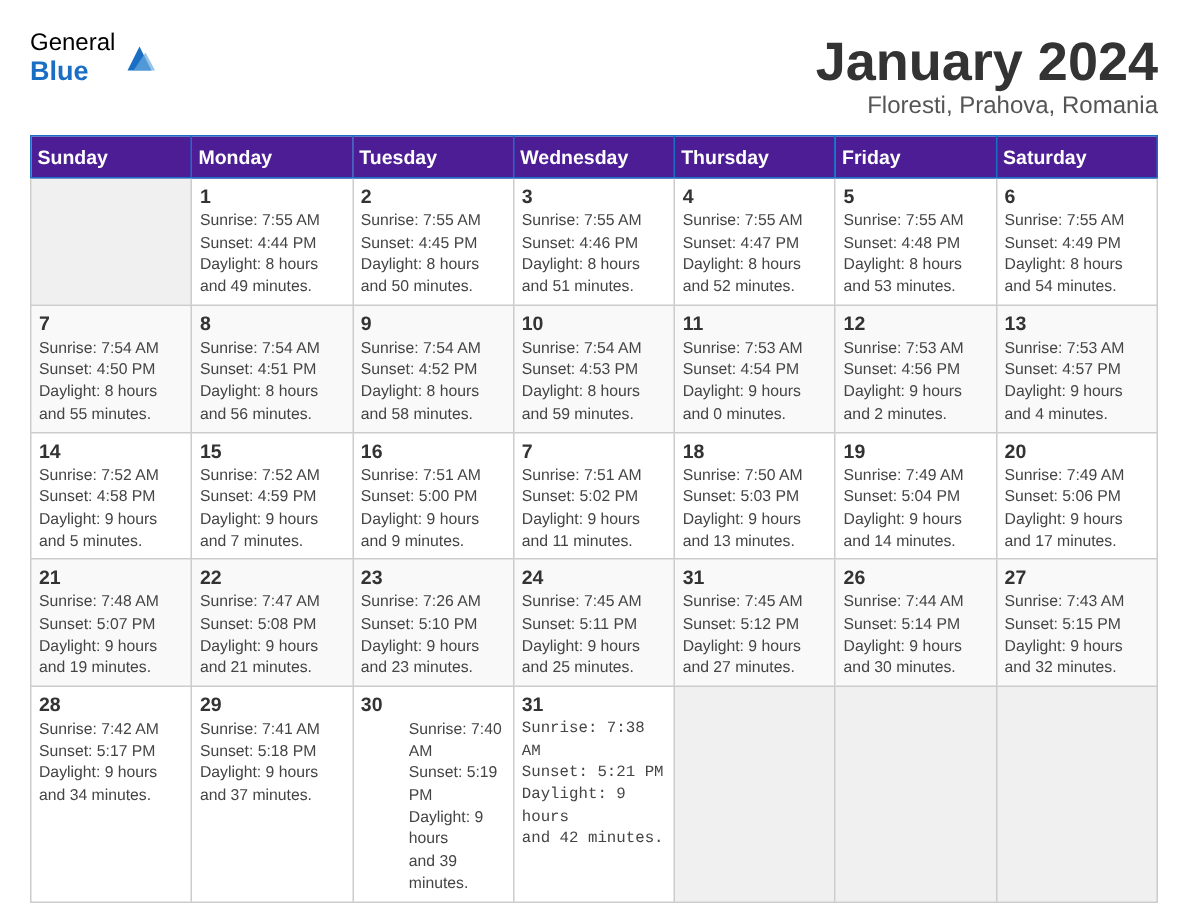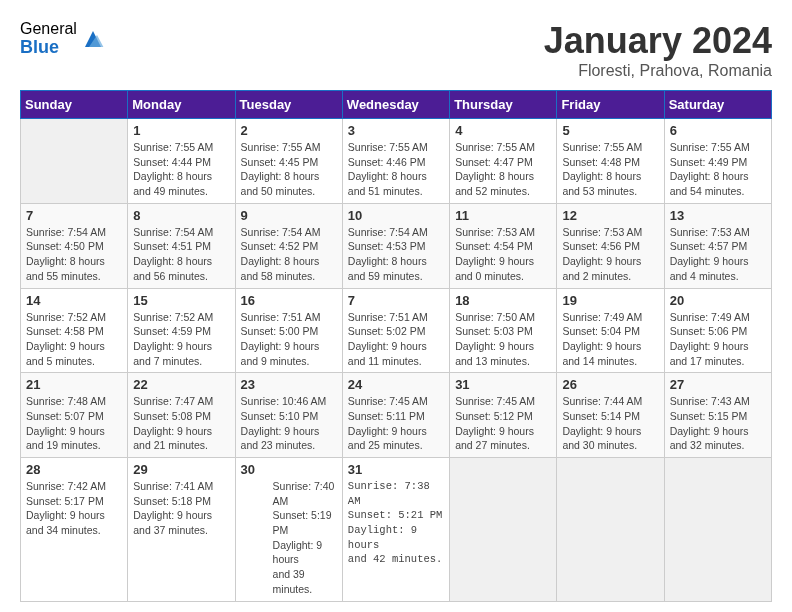--- a/index.html
+++ b/index.html
@@ -272,21 +272,21 @@
         </td>
         <td>
           <span class="day-num">22</span>
           <div class="day-info" style="white-space: pre-line;">Sunrise: 7:47 AM
 Sunset: 5:08 PM
 Daylight: 9 hours
 and 21 minutes.</div>
         </td>
         <td>
           <span class="day-num">23</span>
-          <div class="day-info" style="white-space: pre-line;">Sunrise: 10:46 AM
+          <div class="day-info" style="white-space: pre-line;">Sunrise: 7:26 AM
 Sunset: 5:10 PM
 Daylight: 9 hours
 and 23 minutes.</div>
         </td>
         <td>
           <span class="day-num">24</span>
           <div class="day-info" style="white-space: pre-line;">Sunrise: 7:45 AM
 Sunset: 5:11 PM
 Daylight: 9 hours
 and 25 minutes.</div>

